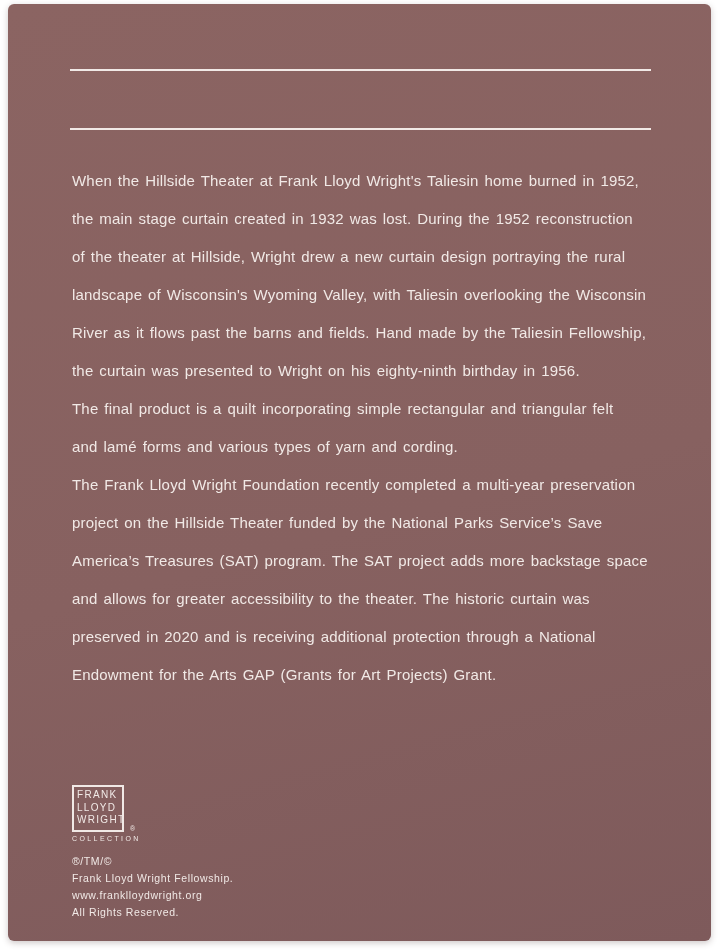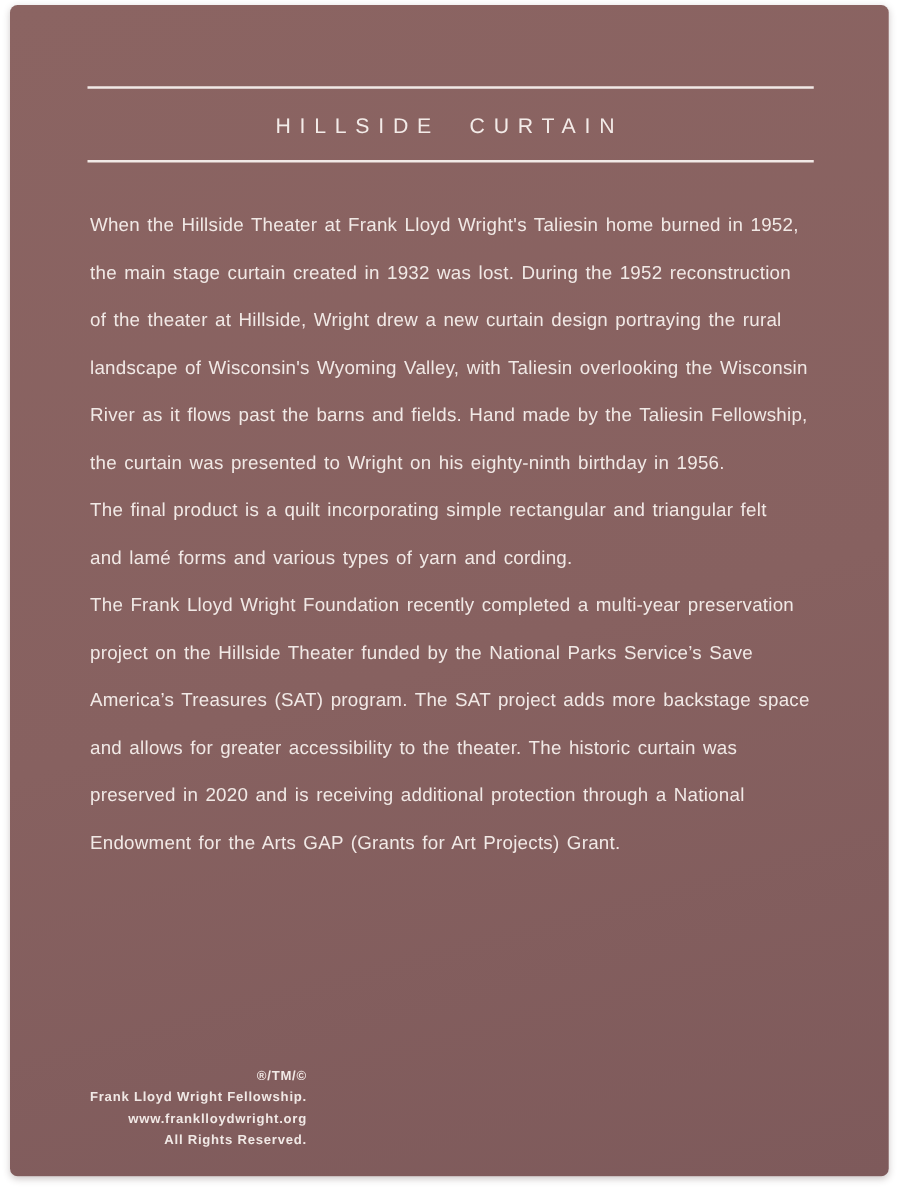--- a/index.html
+++ b/index.html
@@ -75,51 +75,58 @@
     font-size: 7px;
     letter-spacing: 2.4px;
     font-weight: 400;
     white-space: nowrap;
   }
   .footer-block {
     position: absolute;
     top: 849px; left: 64px;
     font-size: 10.5px;
     line-height: 17px;
-    font-weight: 700;
+    font-weight: 400;
     letter-spacing: 0.6px;
     color: #f1e9e6;
-    text-align: right;
   }
 </style>
 </head>
 <body>
 
 <div class="canvas">
   <div class="poster">
 
     <div class="rule rule-top"></div>
-    <div class="poster-title">HILLSIDE CURTAIN</div>
     <div class="rule rule-bottom"></div>
 
     <div class="body-text">When the Hillside Theater at Frank Lloyd Wright's Taliesin home burned in 1952,
 the main stage curtain created in 1932 was lost. During the 1952 reconstruction
 of the theater at Hillside, Wright drew a new curtain design portraying the rural
 landscape of Wisconsin's Wyoming Valley, with Taliesin overlooking the Wisconsin
 River as it flows past the barns and fields. Hand made by the Taliesin Fellowship,
 the curtain was presented to Wright on his eighty-ninth birthday in 1956.
 The final product is a quilt incorporating simple rectangular and triangular felt
 and lamé forms and various types of yarn and cording.
 The Frank Lloyd Wright Foundation recently completed a multi-year preservation
 project on the Hillside Theater funded by the National Parks Service’s Save
 America’s Treasures (SAT) program. The SAT project adds more backstage space
 and allows for greater accessibility to the theater. The historic curtain was
 preserved in 2020 and is receiving additional protection through a National
 Endowment for the Arts GAP (Grants for Art Projects) Grant.</div>
 
+    <div class="logo-block">
+      <div class="logo-box">
+        <div class="logo-line">FRANK</div>
+        <div class="logo-line">LLOYD</div>
+        <div class="logo-line">WRIGHT</div>
+      </div>
+      <span class="logo-registered">®</span>
+      <div class="logo-collection">COLLECTION</div>
+    </div>
 
     <div class="footer-block">
       <div>®/TM/©</div>
       <div>Frank Lloyd Wright Fellowship.</div>
       <div>www.franklloydwright.org</div>
       <div>All Rights Reserved.</div>
     </div>
 
   </div>
 </div>

